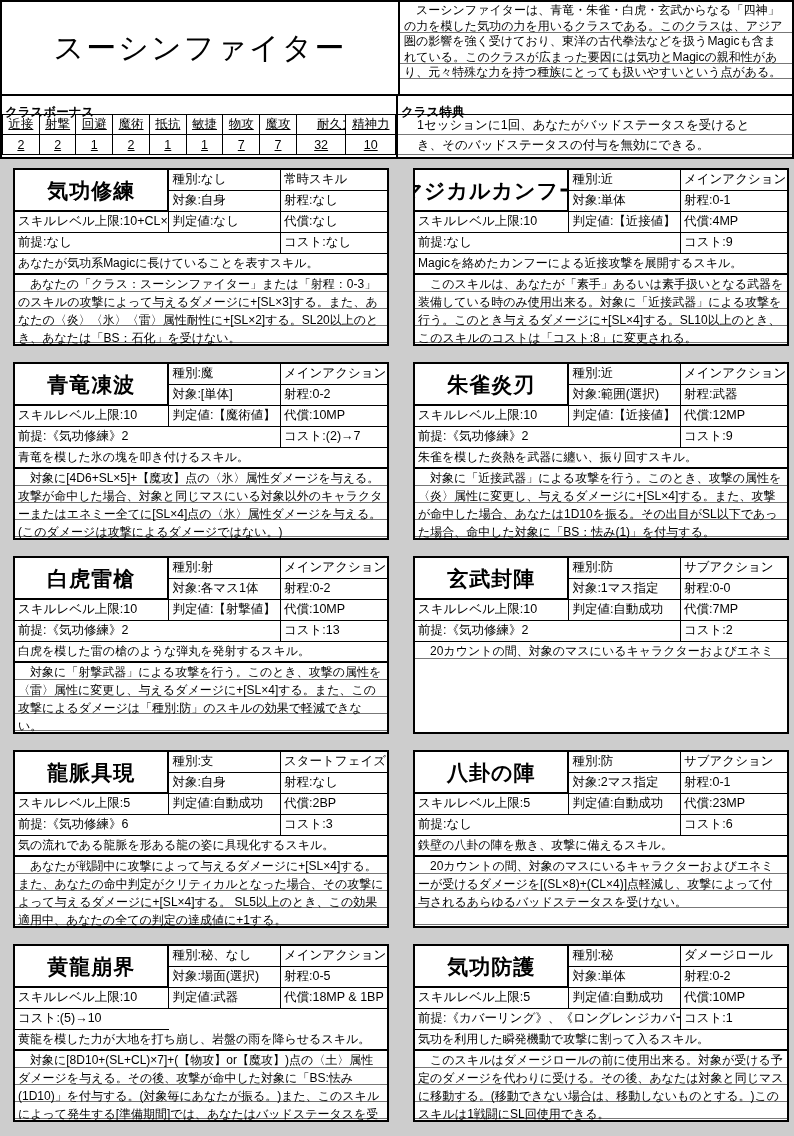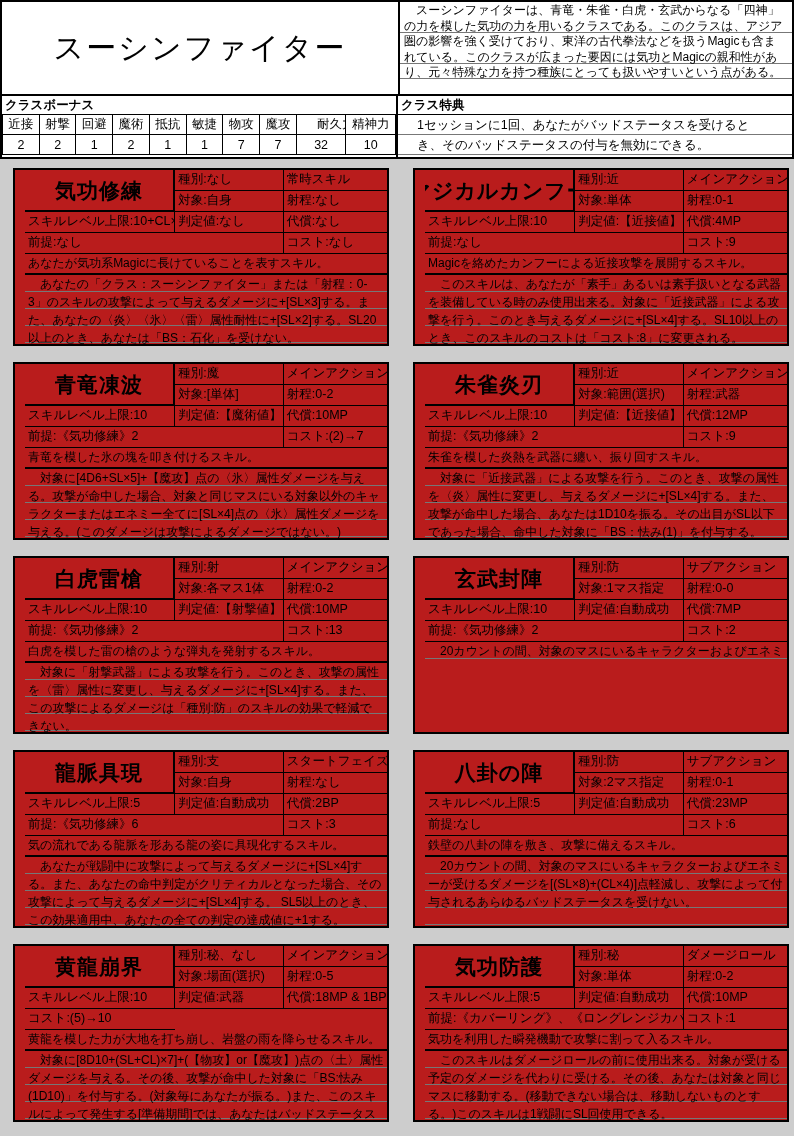--- a/index.html
+++ b/index.html
@@ -20,50 +20,49 @@
     font-size: 30px; font-weight: normal; letter-spacing: 2px;
   }
   .desc-box {
     flex: 1; padding: 1px 4px 0 4px; font-size: 12px; line-height: 15.5px;
     background-image: repeating-linear-gradient(to bottom,
       transparent 0, transparent 14.5px, #777 14.5px, #777 15.5px);
     border-radius: 14px;
   }
   .top-row2 { display: flex; min-height: 61px; }
   .bonus-box { width: 396px; border-right: 2px solid #000; }
-  .section-label { font-size: 12.5px; font-weight: bold; padding: 1px 3px; height: 18px; }
+  .section-label { font-size: 12.5px; font-weight: bold; padding: 8px 3px; height: 18px; }
   .bonus-table { width: 100%; border-collapse: collapse; table-layout: fixed; }
   .bonus-table th, .bonus-table td {
     border: 1px solid #000; font-size: 12.5px; font-weight: normal;
-    text-align: center; height: 20px; padding: 0; overflow: hidden; white-space: nowrap;
+    text-align: center; height: 20px; padding: 0; overflow: hidden; white-space: nowrap; text-decoration: underline;
   }
   .bonus-table th:nth-child(-n+8) { width: 9.35%; }
   .bonus-table th:nth-child(9)    { width: 12.6%; padding-left: 20px; }
   .bonus-table th:nth-child(10)   { width: 12.6%; }
   .feature-box { flex: 1; }
   .feature-text {
     border-top: 1px solid #000; padding: 0 19px; font-size: 12.5px; line-height: 20px;
     background-image: repeating-linear-gradient(to bottom,
       transparent 0, transparent 19px, #777 19px, #777 20px);
   }
   
   .skills-grid {
     margin: 9px 4px 0 13px;
     display: grid;
     grid-template-columns: 376px 376px;
     column-gap: 24px;
     row-gap: 16px;
     grid-auto-rows: 178px;
   }
   .card {
-    background: #b91c1c; border: 2px solid #000; overflow: hidden;
+    background: #ffffff; border: 2px solid #000; overflow: hidden;
     display: grid;
     grid-template-columns: 41.5% 30% 28.5%;
     grid-template-rows: 21px 21px 21px 21px 21px auto;
-    padding-left: 10px;
   }
   .cell {
     border-right: 1px solid #000; border-bottom: 1px solid #000;
     font-size: 12.5px; line-height: 19px; padding: 0 3px;
     white-space: nowrap; overflow: hidden;
   }
   .last { border-right: none; }
   .name-cell {
     grid-row: 1 / 3; grid-column: 1;
     border-right: 2px solid #000; border-bottom: 2px solid #000;

